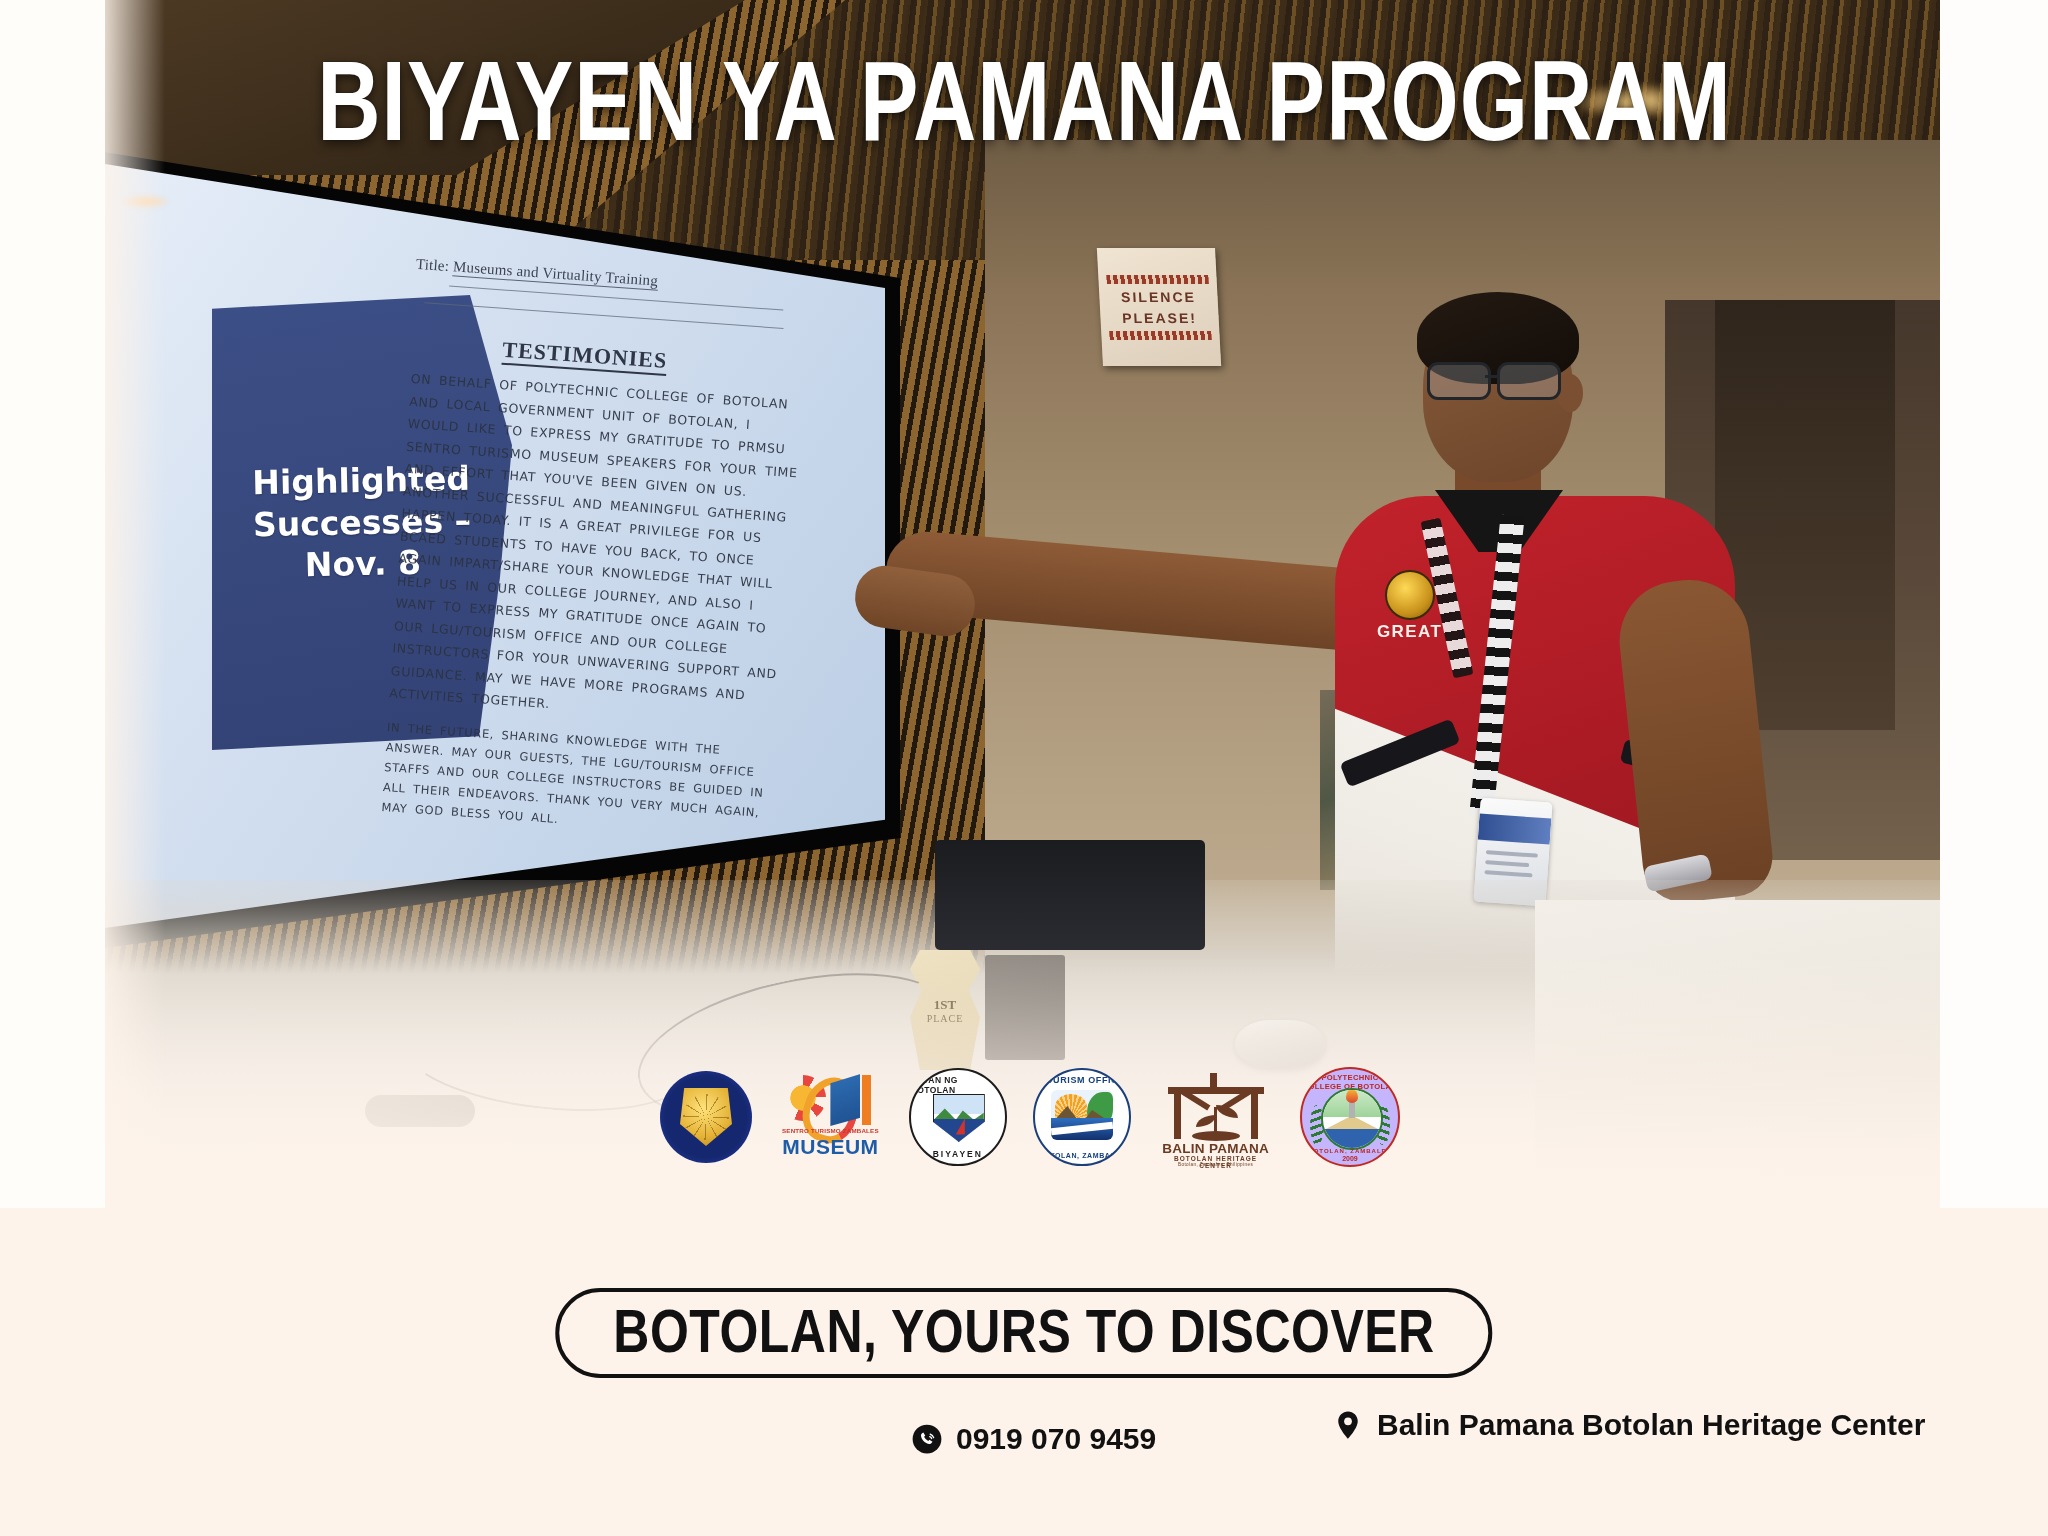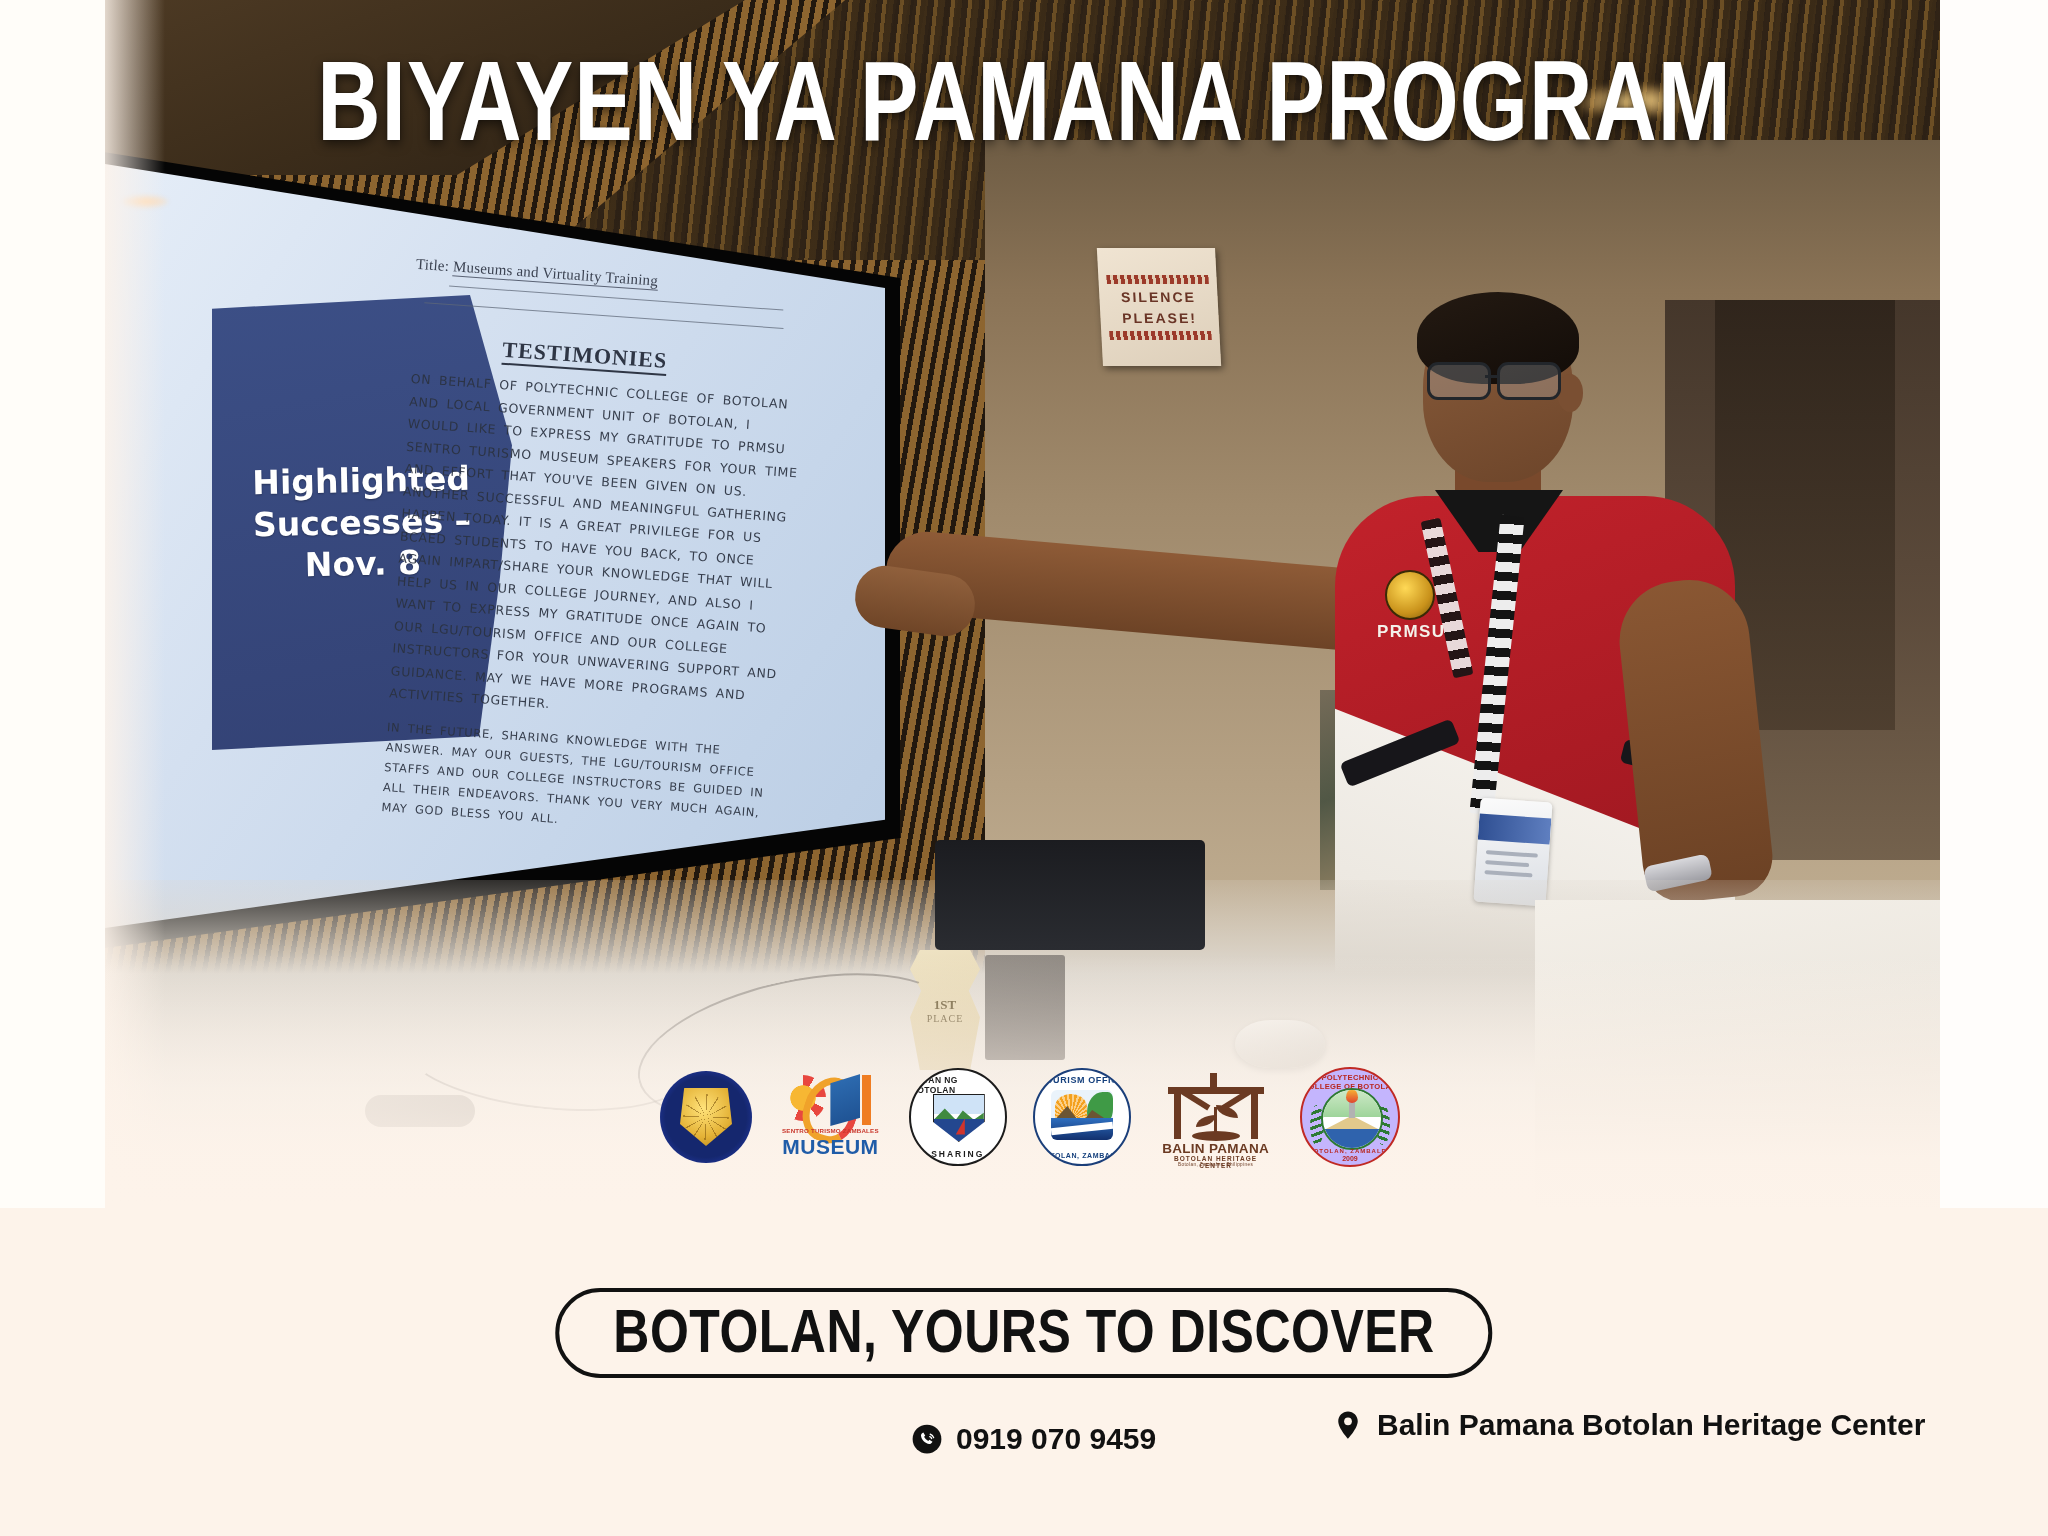--- a/index.html
+++ b/index.html
@@ -461,21 +461,21 @@
     <div class="p-shirt-red"></div>
     <div class="p-shirt-white"></div>
     <div class="p-collar"></div>
     <div class="p-sleeve-cuff"></div>
     <div class="p-sleeve-cuff2"></div>
     <div class="p-arm2"></div>
     <div class="p-watch"></div>
     <div class="p-patch">
       <div class="rays"></div>
     </div>
-    <div class="p-patch-label">PRMSU</div>
+    <div class="p-patch-label">GREAT</div>
     <div class="lanyard2"></div>
     <div class="lanyard"></div>
     <div class="idcard">
       <div class="bar"></div>
       <div class="ln" style="top:52px;width:52px;"></div>
       <div class="ln" style="top:62px;width:44px;"></div>
       <div class="ln" style="top:72px;width:48px;"></div>
     </div>
     <div class="p-head"></div>
     <div class="p-hair"></div>
@@ -528,21 +528,21 @@
   </div>
 
   <div class="logo logo-seal">
     <div class="ring-top">BAYAN NG BOTOLAN</div>
     <div class="crest">
       <div class="sky"></div>
       <div class="mtn"></div>
       <div class="sea"></div>
       <div class="sail"></div>
     </div>
-    <div class="ring-bot">SHARING</div>
+    <div class="ring-bot">BIYAYEN</div>
   </div>
 
   <div class="logo logo-tourism">
     <div class="ring-top">TOURISM OFFICE</div>
     <div class="inner">
       <div class="sunrise"></div>
       <div class="green"></div>
       <div class="mnt"></div>
       <div class="water"></div>
       <div class="wave"></div>

